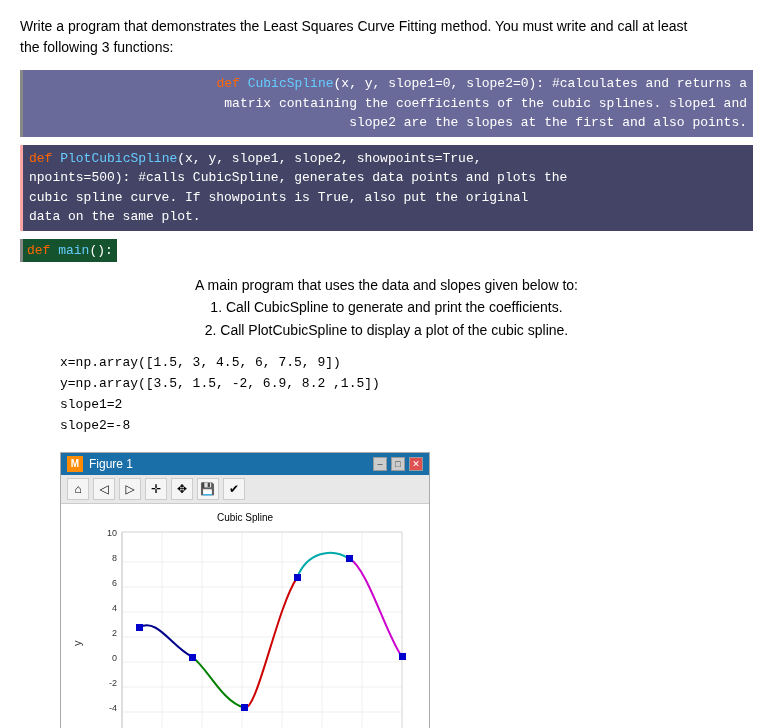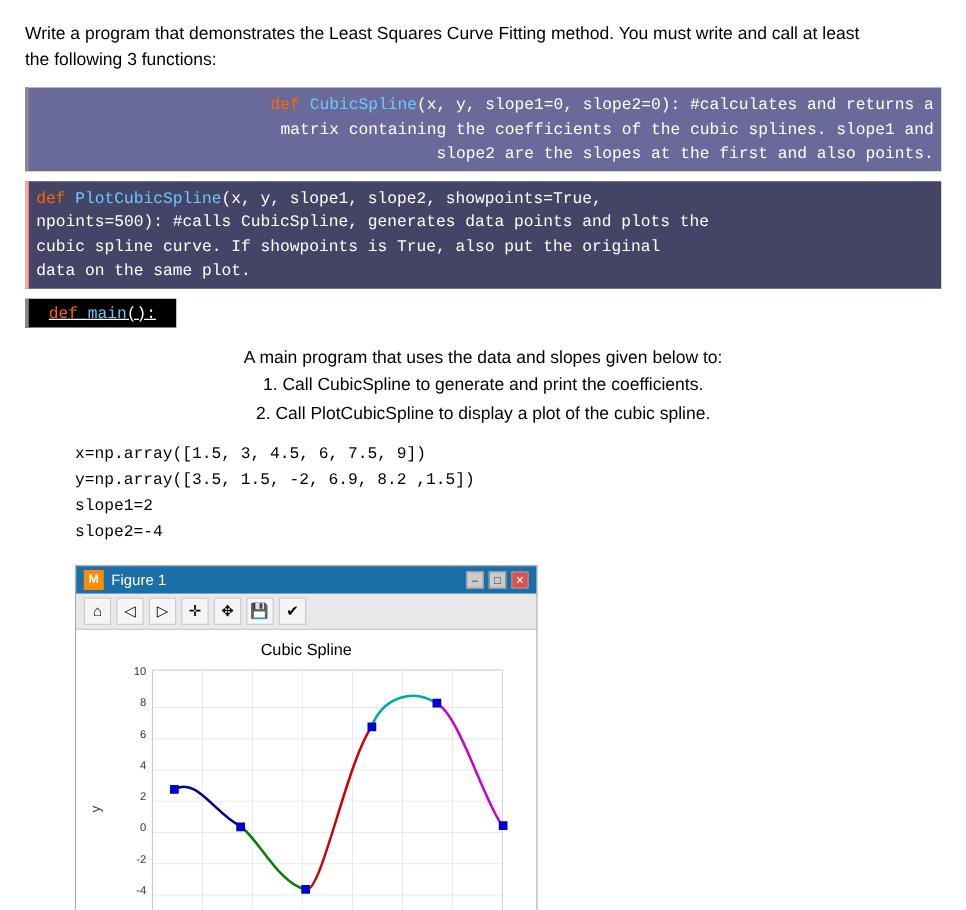--- a/index.html
+++ b/index.html
@@ -33,27 +33,26 @@
       text-align: right;
     }
 
     .code-block-2 {
       background: #444466;
       color: #fff;
       border-left: 3px solid #fca5a5;
     }
 
     .code-block-3 {
-      background: #000000;
+      background: #14532d;
       color: #fff;
       border-left: 3px solid #888;
       display: inline-block;
-      padding: 2px 16px;
+      padding: 2px 4px;
       margin-bottom: 12px;
-      text-decoration: underline;
     }
 
     .keyword {
       color: #ff6600;
     }
 
     .funcname {
       color: #66ccff;
     }
 
@@ -153,21 +152,21 @@
     }
 
     .figure-plot-area {
       background: #fff;
       padding: 8px 8px 8px 8px;
       position: relative;
     }
 
     .plot-title {
       text-align: center;
-      font-size: 13px;
+      font-size: 10px;
       font-family: Arial, sans-serif;
       margin-bottom: 4px;
     }
 
     .plot-container {
       display: flex;
       align-items: stretch;
     }
 
     .y-axis-label {
@@ -225,21 +224,21 @@
   <div>A main program that uses the data and slopes given below to:</div>
   <div>1. Call CubicSpline to generate and print the coefficients.</div>
   <div>2. Call PlotCubicSpline to display a plot of the cubic spline.</div>
 </div>
 
 
 <div class="code-plain">
   <div>x=np.array([1.5, 3, 4.5, 6, 7.5, 9])</div>
   <div>y=np.array([3.5, 1.5, -2, 6.9, 8.2 ,1.5])</div>
   <div>slope1=2</div>
-  <div>slope2=-4</div>
+  <div>slope2=-8</div>
 </div>
 
 
 <div class="figure-window">
 
   <div class="figure-titlebar">
     <div class="figure-titlebar-left">
       <span class="figure-title-icon">M</span>
       <span>Figure 1</span>
     </div>

